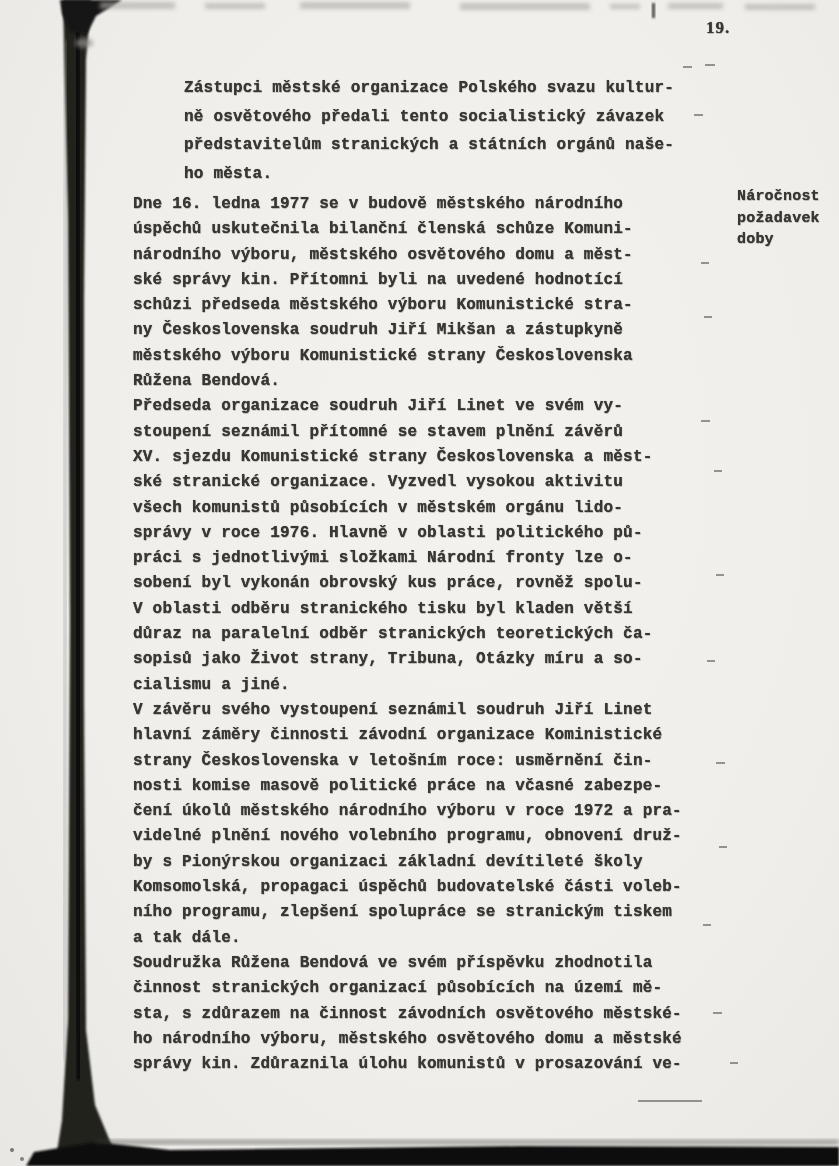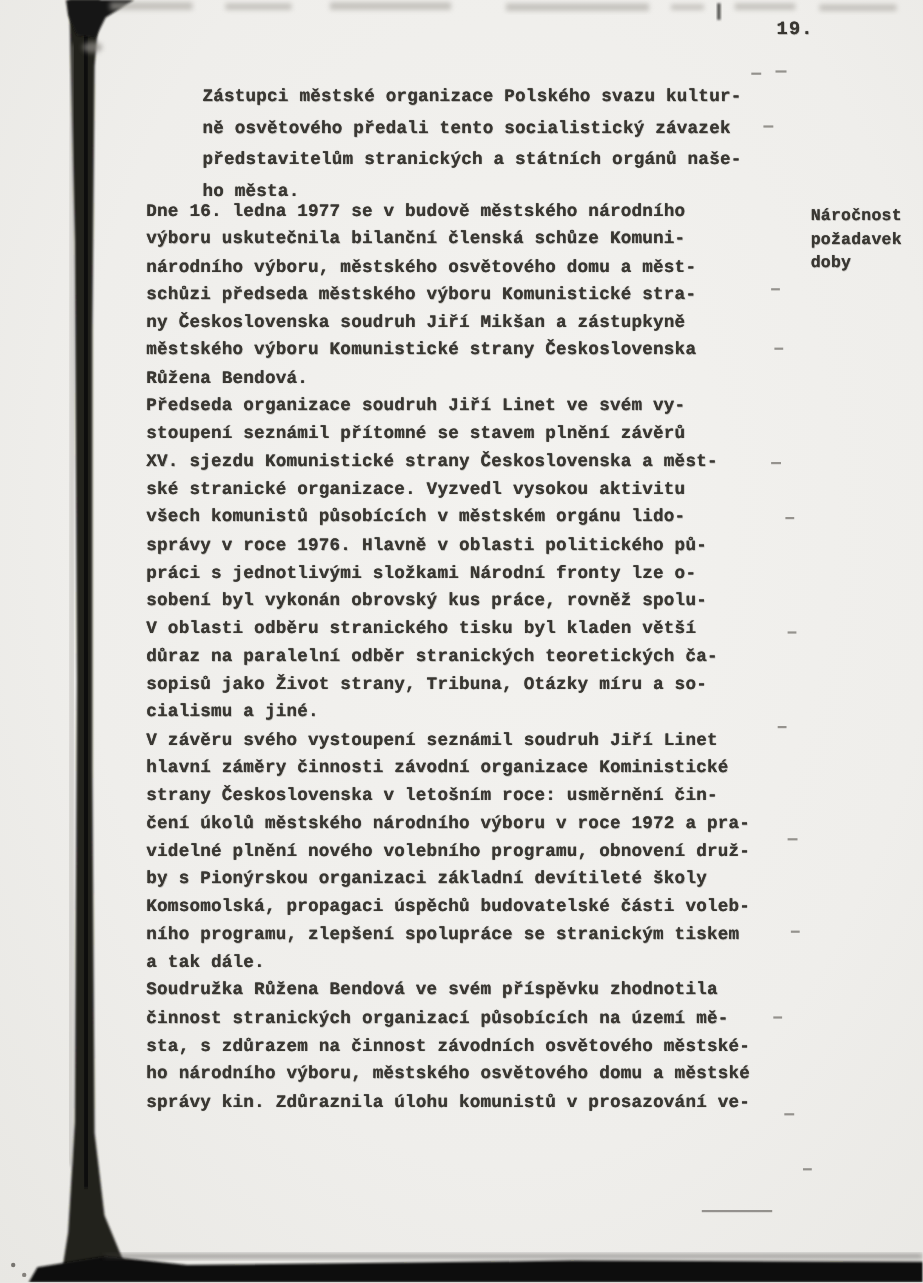--- a/index.html
+++ b/index.html
@@ -20,35 +20,36 @@
     color: #393732;
     font-weight: 700;
     text-shadow: 0 0 0.7px rgba(57,55,50,0.95), 0.5px 0.5px 0 rgba(57,55,50,0.22);
   }
   .page-number {
     position: absolute;
     left: 706px;
     top: 18px;
     font-size: 17px;
     letter-spacing: 1px;
+    font-family: Liberation Serif, serif;
   }
   .intro-block {
     position: absolute;
     left: 136px;
     top: 74px;
     width: 560px;
     font-size: 16px;
     line-height: 28.5px;
     letter-spacing: 0.2px;
     margin-left: 48px;
   }
   .body-block {
     position: absolute;
     left: 133px;
-    top: 180px;
+    top: 192px;
     width: 575px;
     font-size: 16px;
     line-height: 25.3px;
     letter-spacing: 0.2px;
   }
   .line { white-space: pre; }
   .margin-note {
     position: absolute;
     left: 697px;
     top: 186px;
@@ -73,41 +74,43 @@
 
   <div class="intro-block">
     <div class="line ink">Zástupci městské organizace Polského svazu kultur-</div>
     <div class="line ink">ně osvětového předali tento socialistický závazek</div>
     <div class="line ink">představitelům stranických a státních orgánů naše-</div>
     <div class="line ink">ho města.</div>
   </div>
 
   <div class="body-block">
     <div class="line ink">Dne 16. ledna 1977 se v budově městského národního</div>
-    <div class="line ink">výboru uskutečnila bilanční členská schůze Komuni-</div>
+    <div class="line ink">úspěchů uskutečnila bilanční členská schůze Komuni-</div>
     <div class="line ink">národního výboru, městského osvětového domu a měst-</div>
+    <div class="line ink">ské správy kin. Přítomni byli na uvedené hodnotící</div>
     <div class="line ink">schůzi předseda městského výboru Komunistické stra-</div>
     <div class="line ink">ny Československa soudruh Jiří Mikšan a zástupkyně</div>
     <div class="line ink">městského výboru Komunistické strany Československa</div>
     <div class="line ink">Růžena Bendová.</div>
     <div class="line ink">Předseda organizace soudruh Jiří Linet ve svém vy-</div>
     <div class="line ink">stoupení seznámil přítomné se stavem plnění závěrů</div>
     <div class="line ink">XV. sjezdu Komunistické strany Československa a měst-</div>
     <div class="line ink">ské stranické organizace. Vyzvedl vysokou aktivitu</div>
     <div class="line ink">všech komunistů působících v městském orgánu lido-</div>
     <div class="line ink">správy v roce 1976. Hlavně v oblasti politického pů-</div>
     <div class="line ink">práci s jednotlivými složkami Národní fronty lze o-</div>
     <div class="line ink">sobení byl vykonán obrovský kus práce, rovněž spolu-</div>
     <div class="line ink">V oblasti odběru stranického tisku byl kladen větší</div>
     <div class="line ink">důraz na paralelní odběr stranických teoretických ča-</div>
     <div class="line ink">sopisů jako Život strany, Tribuna, Otázky míru a so-</div>
     <div class="line ink">cialismu a jiné.</div>
     <div class="line ink">V závěru svého vystoupení seznámil soudruh Jiří Linet</div>
     <div class="line ink">hlavní záměry činnosti závodní organizace Koministické</div>
     <div class="line ink">strany Československa v letošním roce: usměrnění čin-</div>
+    <div class="line ink">nosti komise masově politické práce na včasné zabezpe-</div>
     <div class="line ink">čení úkolů městského národního výboru v roce 1972 a pra-</div>
     <div class="line ink">videlné plnění nového volebního programu, obnovení druž-</div>
     <div class="line ink">by s Pionýrskou organizaci základní devítileté školy</div>
     <div class="line ink">Komsomolská, propagaci úspěchů budovatelské části voleb-</div>
     <div class="line ink">ního programu, zlepšení spolupráce se stranickým tiskem</div>
     <div class="line ink">a tak dále.</div>
     <div class="line ink">Soudružka Růžena Bendová ve svém příspěvku zhodnotila</div>
     <div class="line ink">činnost stranických organizací působících na území mě-</div>
     <div class="line ink">sta, s zdůrazem na činnost závodních osvětového městské-</div>
     <div class="line ink">ho národního výboru, městského osvětového domu a městské</div>

